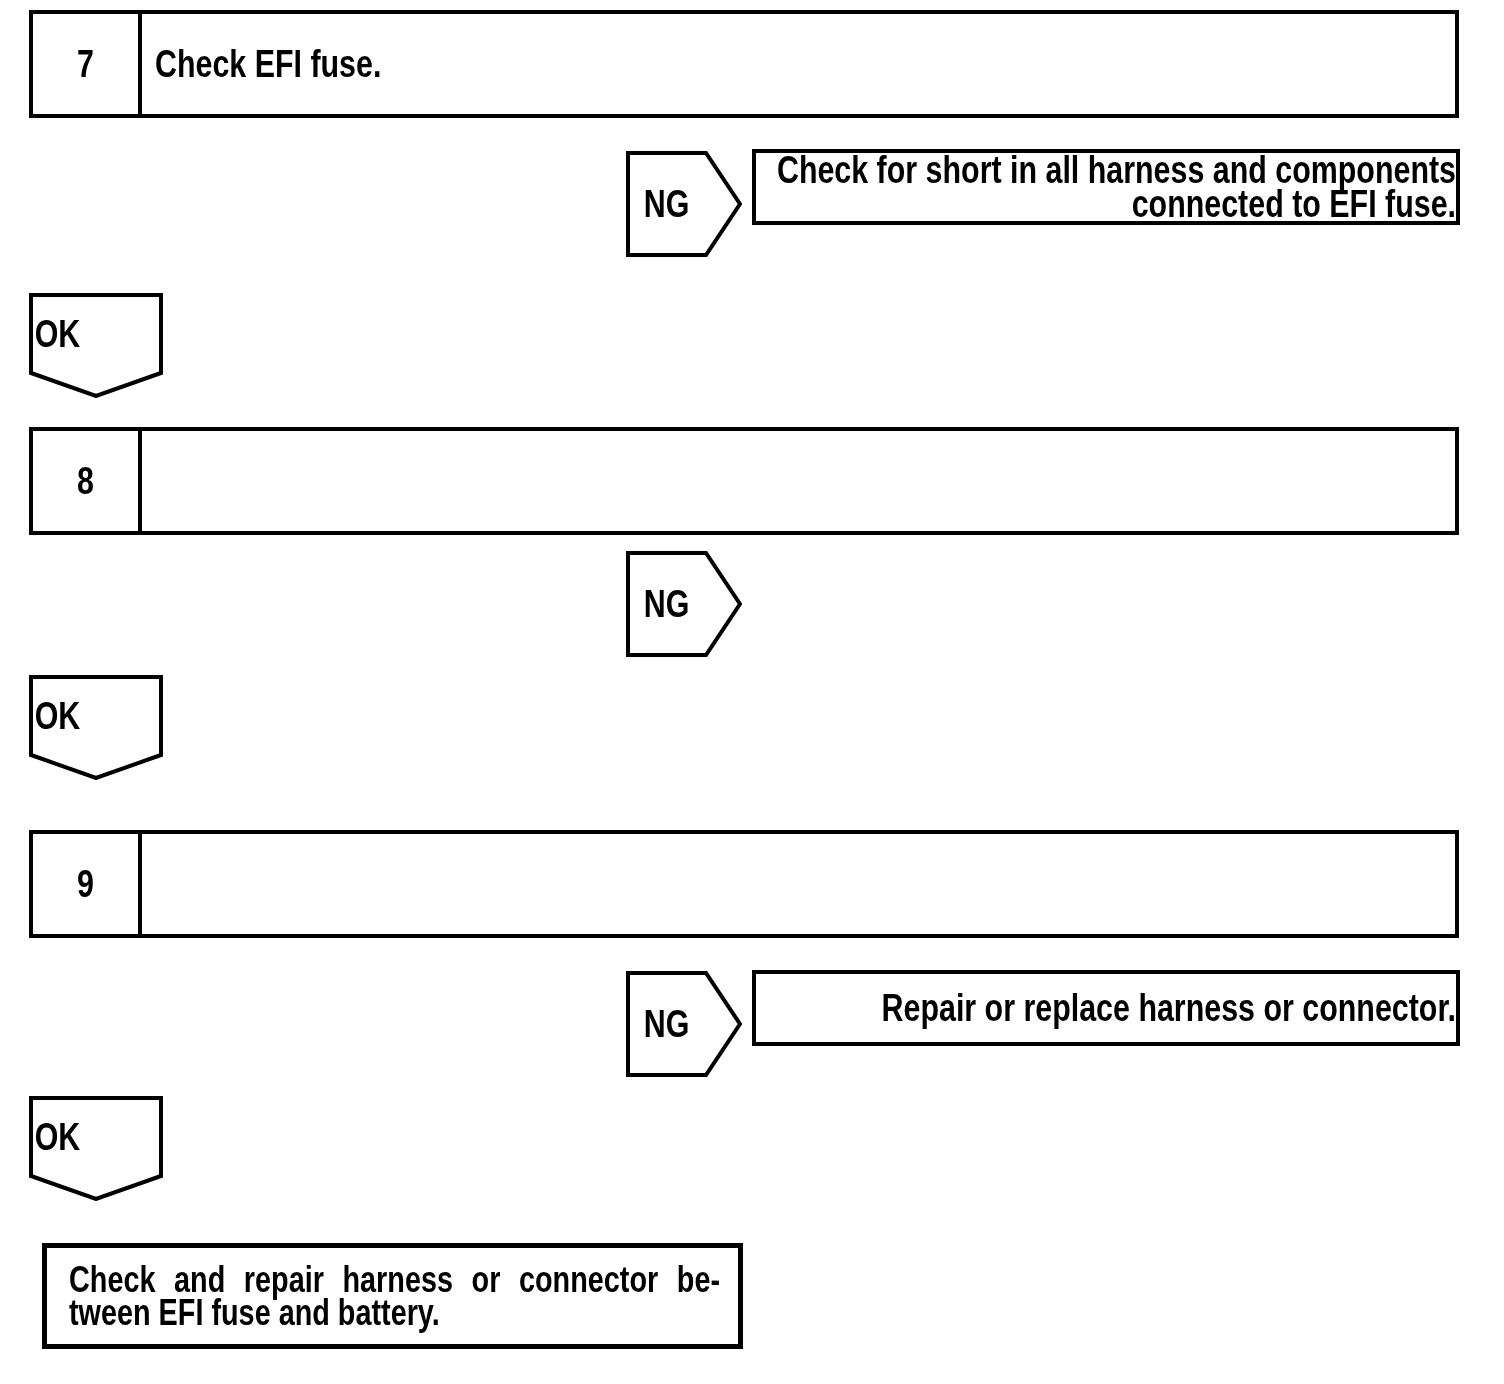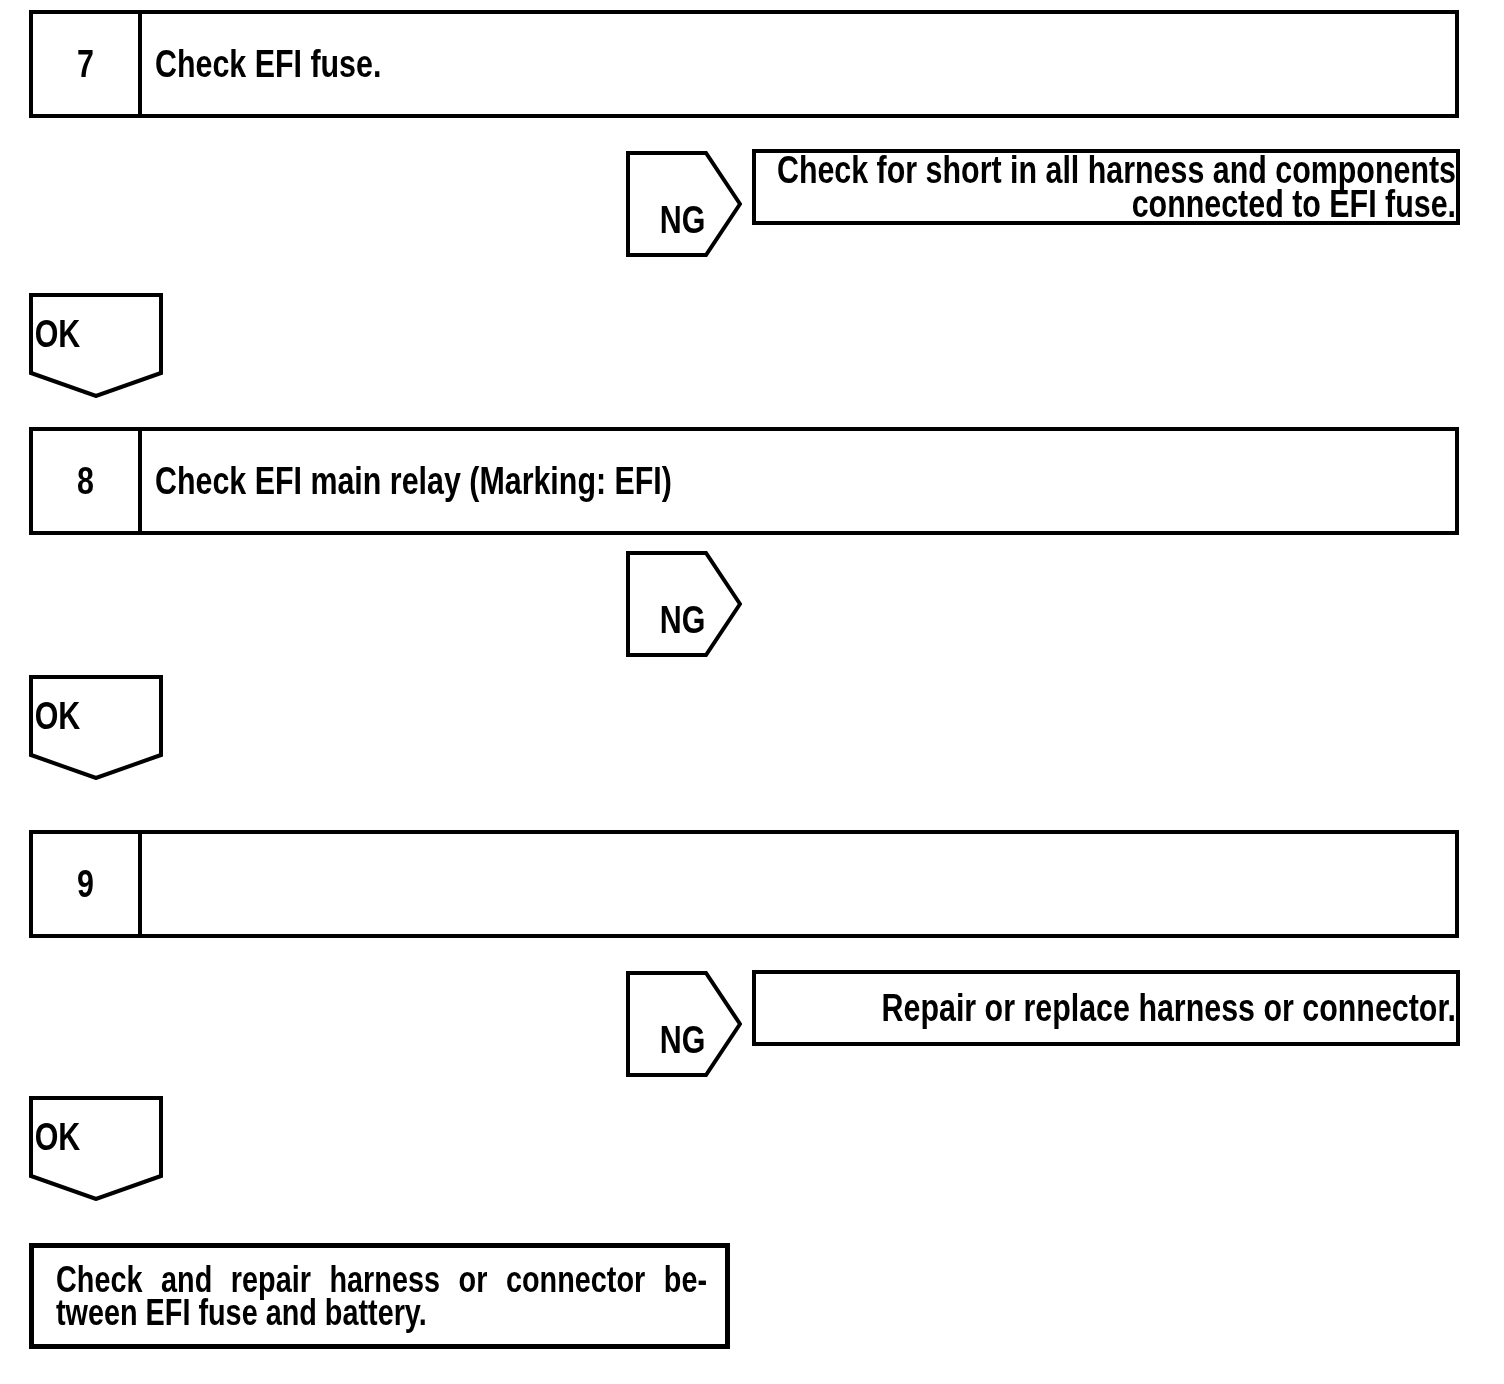--- a/index.html
+++ b/index.html
@@ -53,26 +53,25 @@
   
   .ng-shape {
     position: absolute;
     left: 626px;
     width: 116px;
     height: 106px;
   }
   .ng-shape svg { position: absolute; inset: 0; display: block; }
   .ng-label-area {
     position: absolute;
-    left: 16px; top: 0;
+    left: 0; top: 0;
     width: 81px; height: 100%;
     display: flex;
     align-items: center;
     justify-content: center;
-    margin-top: 16px;
   }
   .ng-box {
     position: absolute;
     left: 752px;
     width: 708px;
     height: 76px;
     border: 4px solid #000;
     box-sizing: border-box;
     background: #fff;
     display: flex;
@@ -96,21 +95,21 @@
     left: 0; top: 0;
     width: 100%; height: 81px;
     display: flex;
     align-items: center;
     justify-content: flex-start;
   }
 
   
   .final-box {
     position: absolute;
-    left: 29px;
+    left: 42px;
     top: 1243px;
     width: 701px;
     height: 106px;
     border: 5px solid #000;
     box-sizing: border-box;
     background: #fff;
     display: flex;
     flex-direction: column;
     justify-content: center;
     padding: 0 18px 0 22px;
@@ -172,25 +171,20 @@
     </svg>
     <div class="ok-label-area">
       <span class="squeeze-inline">OK</span>
     </div>
   </div>
 
   <div class="step-box" style="top:427px;">
     <div class="step-num">
       <span class="squeeze-inline">8</span>
     </div>
-    <div class="step-title">
-      <div class="squeeze-block">
-        <div class="line">Check EFI main relay (Marking: EFI)</div>
-      </div>
-    </div>
   </div>
 
   <div class="ng-shape" style="top:551px;">
     <svg viewBox="0 0 116 106" width="116" height="106">
       <path d="M2 2 H80 L114 53 L80 104 H2 Z" fill="#ffffff" stroke="#000000" stroke-width="4"></path>
     </svg>
     <div class="ng-label-area">
       <span class="squeeze-inline">NG</span>
     </div>
   </div>

